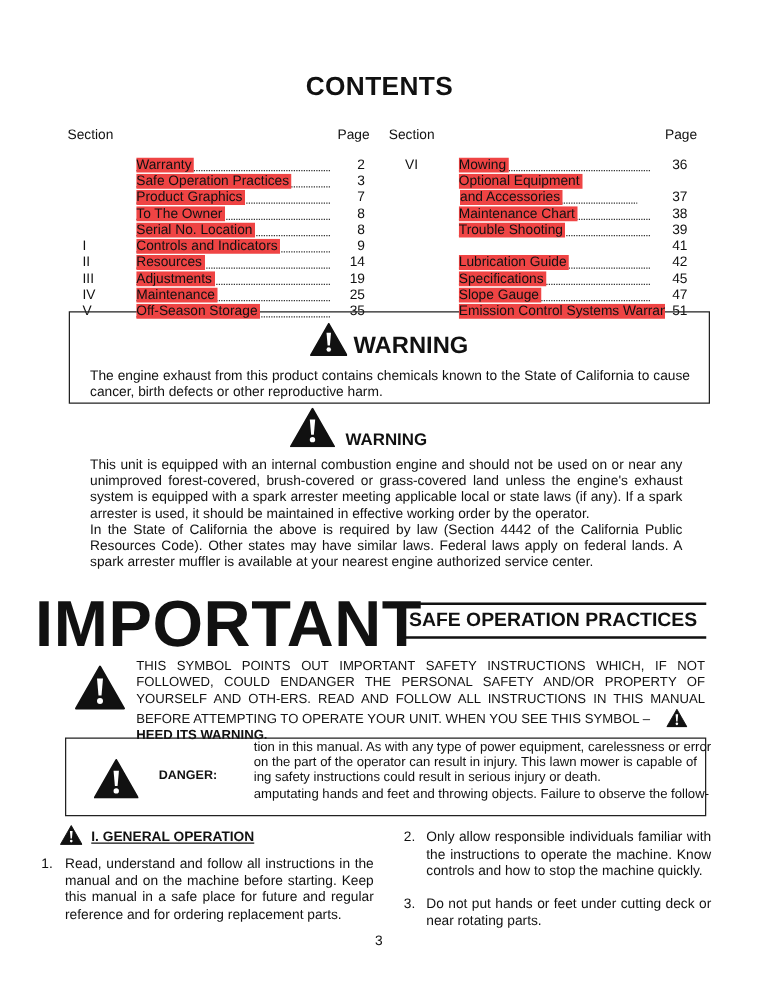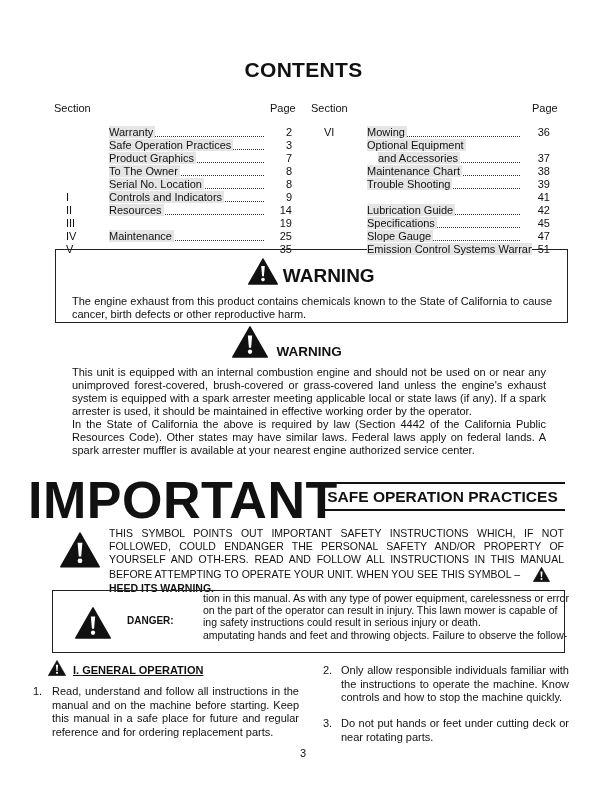--- a/index.html
+++ b/index.html
@@ -6,21 +6,21 @@
     html, body { width: 607px; height: 786px; background: #ffffff; overflow: hidden; }
     body { position: relative; font-family: "Liberation Sans", sans-serif; color: #111; }
     .abs { position: absolute; }
 
     .title { left: 0; width: 607px; top: 58px; text-align: center; font-size: 21px; font-weight: bold; letter-spacing: 0.3px; }
 
     .toc-head { font-size: 11px; top: 102px; }
     .toc-row { position: absolute; font-size: 11px; line-height: 13px; height: 13px; white-space: nowrap; }
     .toc-num { position: absolute; }
     .toc-title { position: absolute; overflow: hidden; }
-    .toc-title .lbl { background: #e5e5e5; padding-right: 2px; position: relative; z-index: 1; }
+    .toc-title .lbl { background: #ef4444; padding-right: 2px; position: relative; z-index: 1; }
     .toc-title .dots { position: absolute; left: 0; right: 0; bottom: 2px; border-bottom: 1px dotted #333; z-index: 0; }
     .toc-page { position: absolute; text-align: right; }
 
     .box { border: 1px solid #222; }
     .tri { display: inline-block; }
 
     .warn1-title { font-size: 19px; font-weight: bold; }
     .para { font-size: 11px; line-height: 13px; text-align: justify; }
 
     .important { font-size: 52px; font-weight: bold; letter-spacing: 0.5px; left: 28px; top: 470px; }
@@ -84,47 +84,49 @@
     <span class="toc-title" style="left:109px;width:155px"><span class="lbl">Controls and Indicators</span><span class="dots"></span></span>
     <span class="toc-page" style="left:270px;width:22px">9</span>
   </div>
   <div class="toc-row" style="top:204px;left:0;width:300px">
     <span class="toc-num" style="left:66px">II</span>
     <span class="toc-title" style="left:109px;width:155px"><span class="lbl">Resources</span><span class="dots"></span></span>
     <span class="toc-page" style="left:270px;width:22px">14</span>
   </div>
   <div class="toc-row" style="top:217px;left:0;width:300px">
     <span class="toc-num" style="left:66px">III</span>
+    <span class="toc-title" style="left:109px;width:155px"><span class="lbl">Adjustments</span><span class="dots"></span></span>
     <span class="toc-page" style="left:270px;width:22px">19</span>
   </div>
   <div class="toc-row" style="top:230px;left:0;width:300px">
     <span class="toc-num" style="left:66px">IV</span>
     <span class="toc-title" style="left:109px;width:155px"><span class="lbl">Maintenance</span><span class="dots"></span></span>
     <span class="toc-page" style="left:270px;width:22px">25</span>
   </div>
   <div class="toc-row" style="top:243px;left:0;width:300px">
     <span class="toc-num" style="left:66px">V</span>
+    <span class="toc-title" style="left:109px;width:155px"><span class="lbl">Off-Season Storage</span><span class="dots"></span></span>
     <span class="toc-page" style="left:270px;width:22px">35</span>
   </div>
 </div>
 
 <div>
   <div class="toc-row" style="top:126px;left:0;width:607px">
     <span class="toc-num" style="left:324px">VI</span>
     <span class="toc-title" style="left:367px;width:153px"><span class="lbl">Mowing</span><span class="dots"></span></span>
     <span class="toc-page" style="left:528px;width:22px">36</span>
   </div>
   <div class="toc-row" style="top:139px;left:0;width:607px">
     <span class="toc-num" style="left:324px"></span>
     <span class="toc-title" style="left:367px;width:153px"><span class="lbl">Optional Equipment</span></span>
     <span class="toc-page" style="left:528px;width:22px"></span>
   </div>
   <div class="toc-row" style="top:152px;left:0;width:607px">
     <span class="toc-num" style="left:324px"></span>
-    <span class="toc-title" style="left:378px;width:142px"><span class="lbl">and Accessories</span><span class="dots"></span></span>
+    <span class="toc-title" style="left:368px;width:142px"><span class="lbl">and Accessories</span><span class="dots"></span></span>
     <span class="toc-page" style="left:528px;width:22px">37</span>
   </div>
   <div class="toc-row" style="top:165px;left:0;width:607px">
     <span class="toc-num" style="left:324px"></span>
     <span class="toc-title" style="left:367px;width:153px"><span class="lbl">Maintenance Chart</span><span class="dots"></span></span>
     <span class="toc-page" style="left:528px;width:22px">38</span>
   </div>
   <div class="toc-row" style="top:178px;left:0;width:607px">
     <span class="toc-num" style="left:324px"></span>
     <span class="toc-title" style="left:367px;width:153px"><span class="lbl">Trouble Shooting</span><span class="dots"></span></span>

